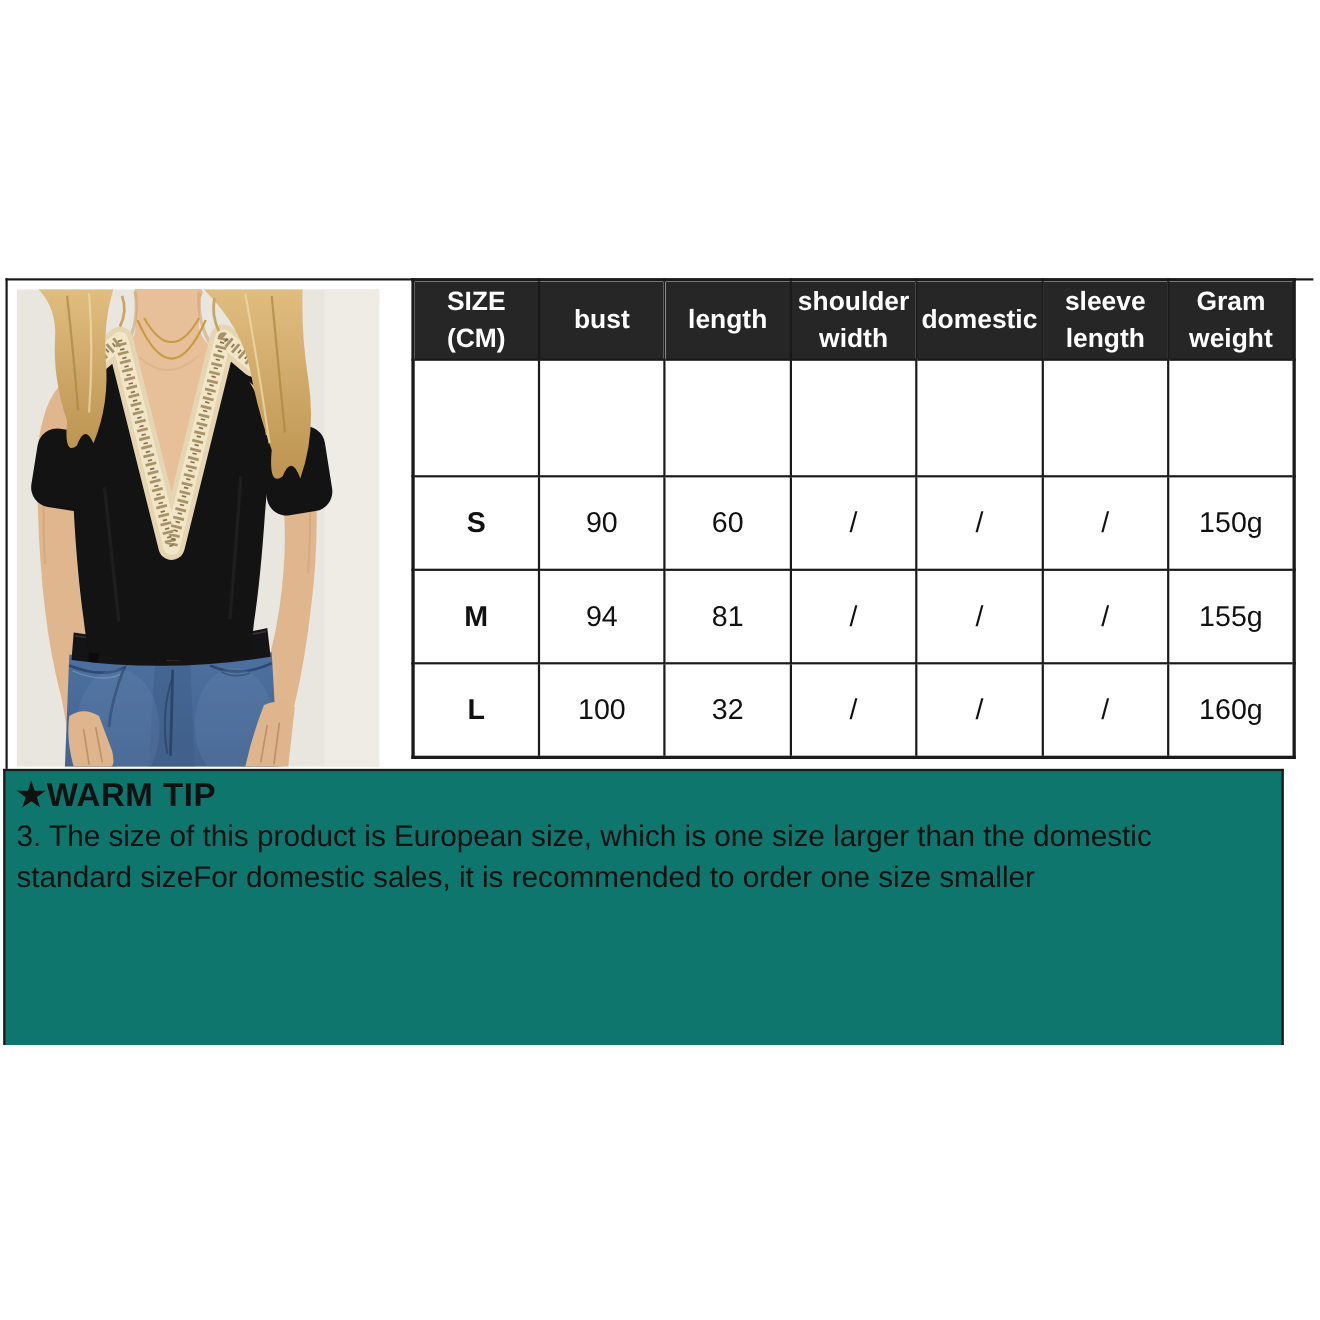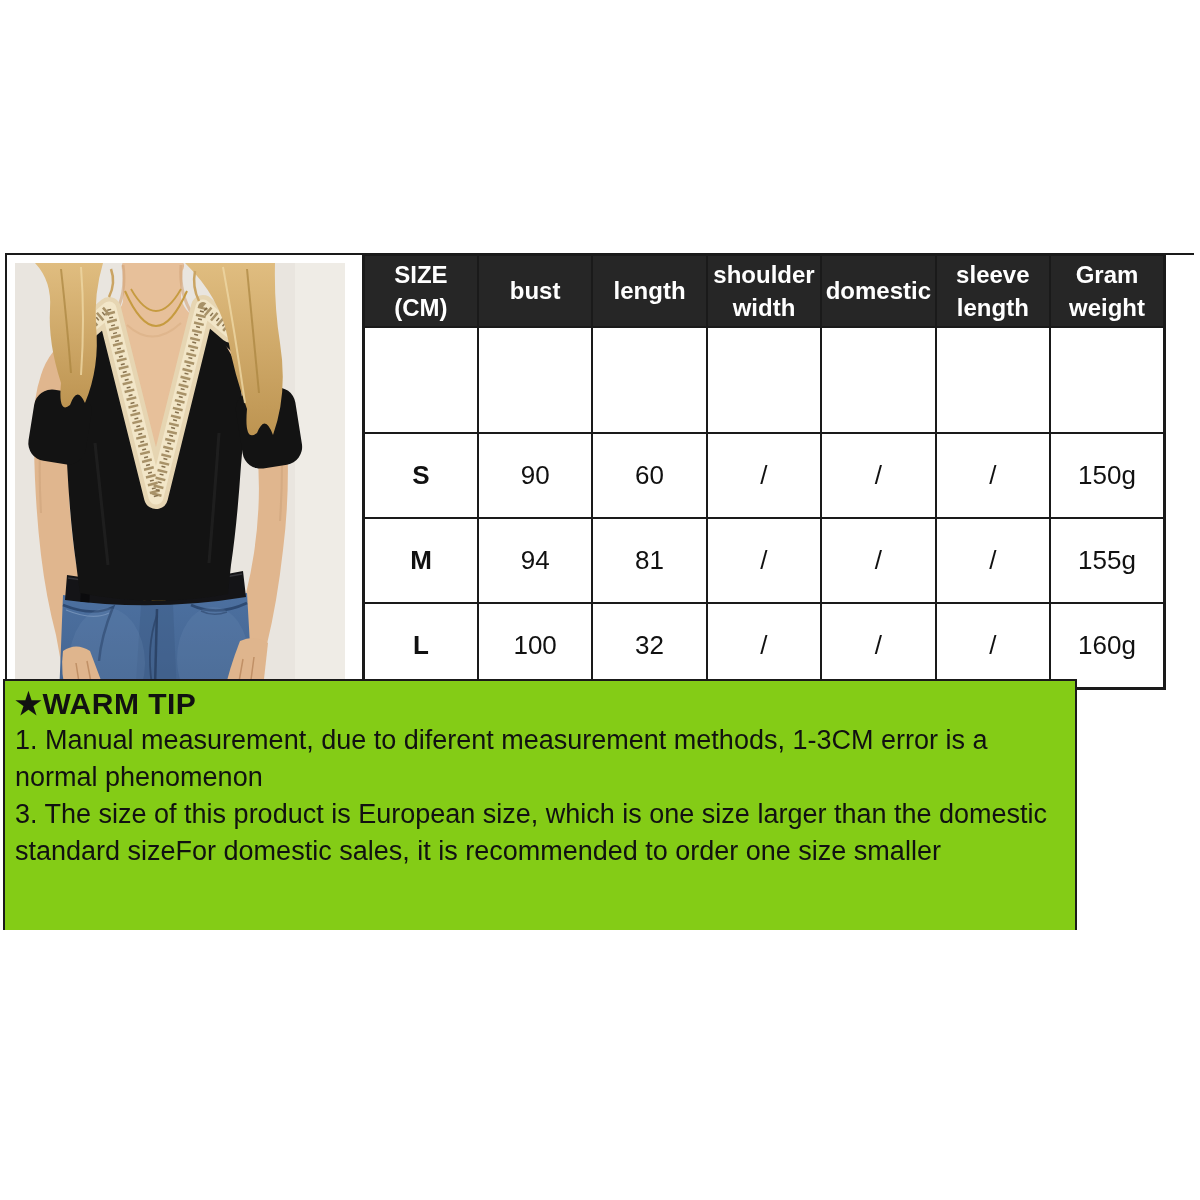--- a/index.html
+++ b/index.html
@@ -12,21 +12,21 @@
     border-top:2px solid var(--border,#1a1a1a);
     border-left:2px solid var(--border,#1a1a1a);
   }
 
   
   #photo-frame { position:absolute; left:15px; top:263px; width:330px; height:434px; }
   #photo-frame svg { display:block; width:100%; height:100%; }
 
   
   #size-table {
-    position:absolute; left:362px; top:253px; width:804px; height:437px;
+    position:absolute; left:374px; top:253px; width:804px; height:437px;
     border-collapse:collapse; table-layout:fixed;
     border:3px solid var(--border,#1a1a1a);
   }
   #size-table th, #size-table td {
     border:2px solid var(--border,#1a1a1a);
     text-align:center; vertical-align:middle;
     overflow:hidden;
   }
   #size-table thead tr { height:72px; }
   #size-table tr.empty-row { height:73px; }
@@ -35,23 +35,23 @@
     background:var(--header-bg,#262626);
     color:var(--header-text,#ffffff);
     font-size:24px; font-weight:bold; line-height:1.38;
   }
   .th-line { display:block; }
   #size-table td { font-size:26px; background:#ffffff; }
   #size-table td.size-cell { font-weight:bold; }
 
   
   #warm-tip {
-    position:absolute; left:3px; top:679px; width:1074px; height:251px;
+    position:absolute; left:3px; top:699px; width:1164px; height:251px;
     border:2px solid var(--border,#1a1a1a); border-bottom:none;
-    padding:5px 10px 0 10px; background:#84cc16;
+    padding:5px 10px 0 10px; background:#0f766e;
   }
   #warm-tip-title { font-size:30px; font-weight:bold; line-height:36px; letter-spacing:0.5px; }
   .tip-note { font-size:27px; line-height:37px; font-weight:400; }
 </style>
 </head>
 <body>
 
 <div id="main-border"></div>
 
 <div id="photo-frame">
@@ -224,15 +224,14 @@
       <td>/</td>
       <td>/</td>
       <td>/</td>
       <td>160g</td>
     </tr>
   </tbody>
 </table>
 
 <div id="warm-tip">
   <div id="warm-tip-title">★WARM TIP</div>
-  <p class="tip-note">1. Manual measurement, due to diferent measurement methods, 1-3CM error is a normal phenomenon</p>
   <p class="tip-note">3. The size of this product is European size, which is one size larger than the domestic standard sizeFor domestic sales, it is recommended to order one size smaller</p>
 </div>
 
 </body></html>

